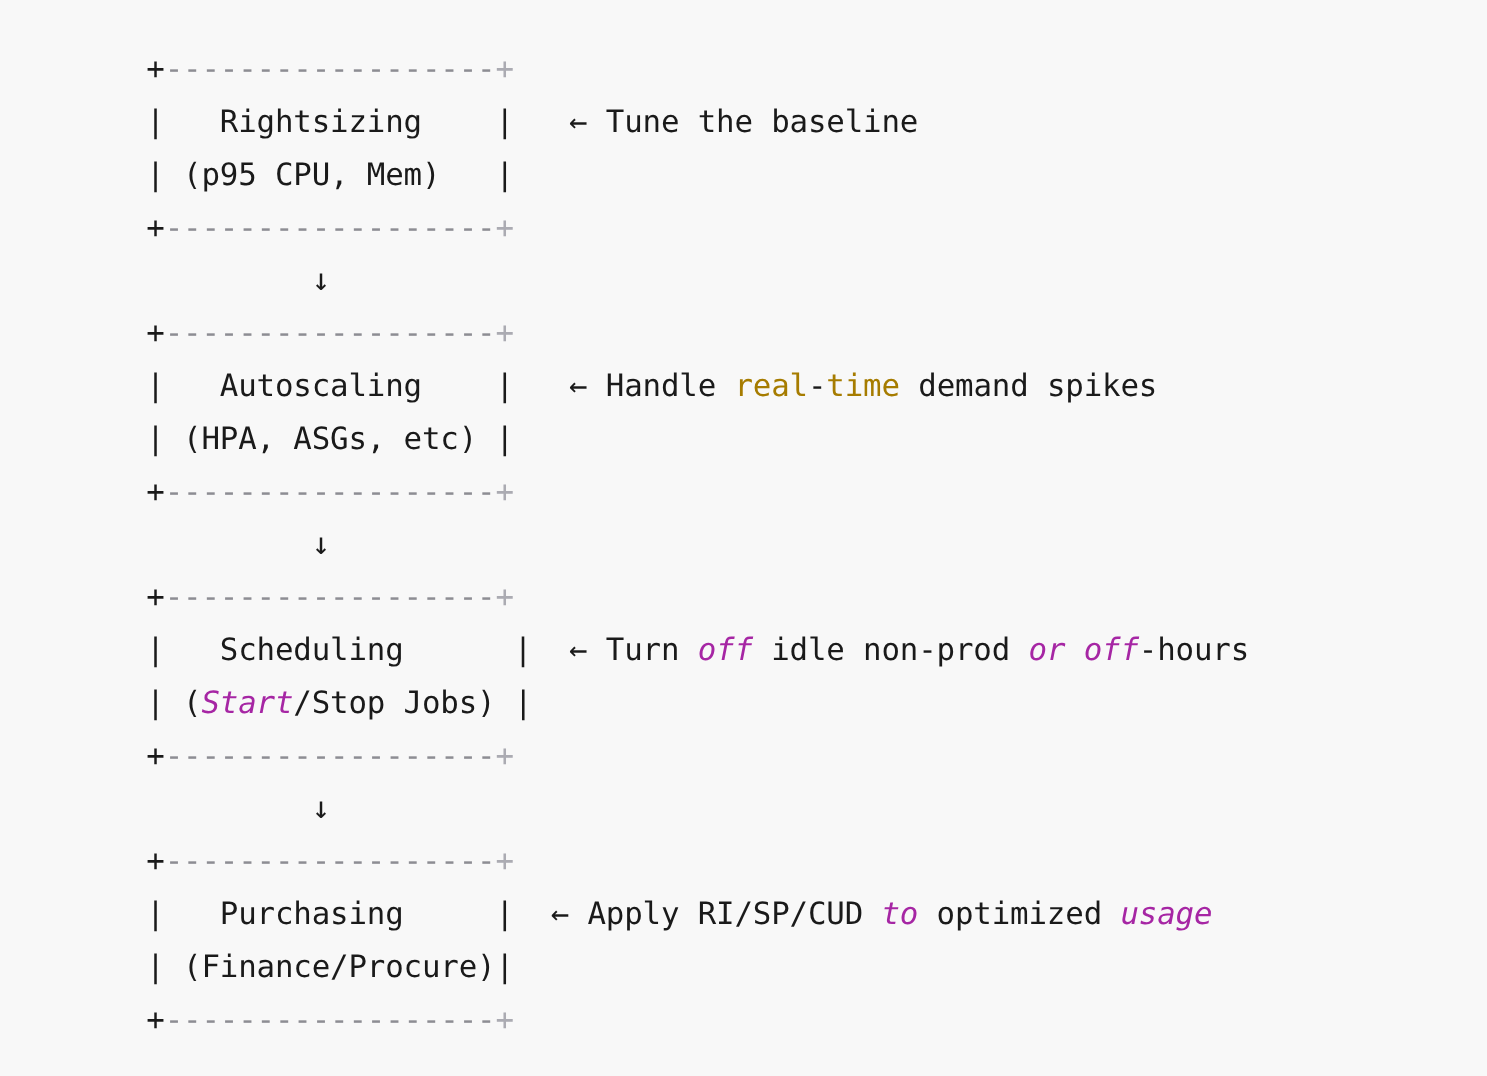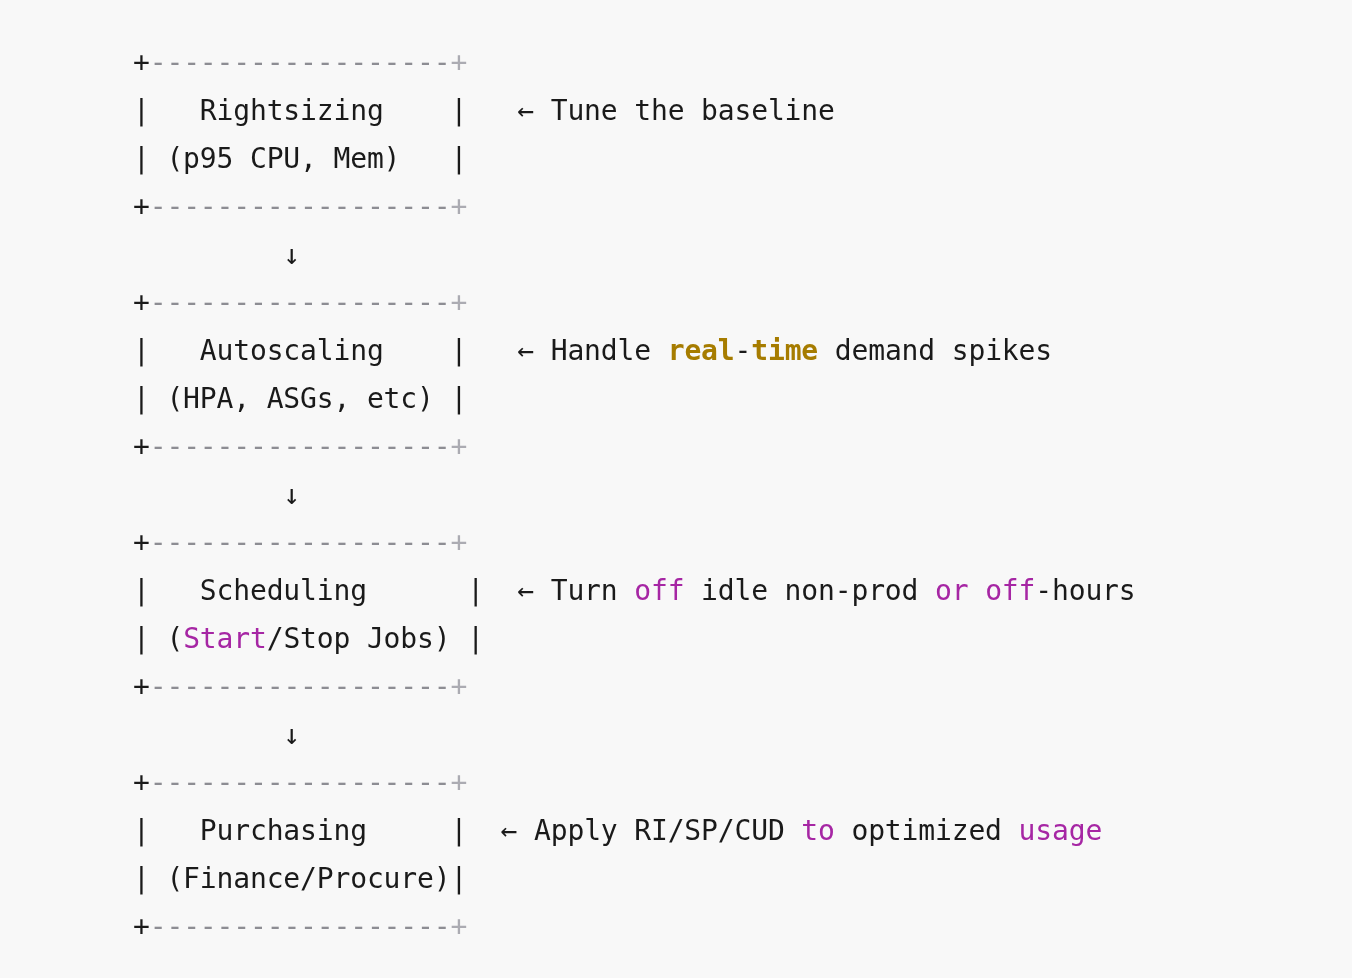--- a/index.html
+++ b/index.html
@@ -17,19 +17,19 @@
     font-size: 28px;
     line-height: 48px;
     letter-spacing: -0.15px;
     white-space: pre;
     color: #1a1a1a;
   }
   .line { height: 48px; }
   .st-text     { color: #1a1a1a; }
   .st-dash     { color: #8d8d93; }
   .st-plus-end { color: #ababb2; }
-  .st-keyword  { color: #a626a4; }
-  .st-type     { color: #a67c00; font-weight: bold; }
+  .st-keyword  { color: #a626a4; font-style: italic; }
+  .st-type     { color: #a67c00; }
 </style>
 </head>
 <body>
 
 <pre class="ascii-diagram"><div class="line"><span class="st-text">+</span><span class="st-dash">------------------</span><span class="st-plus-end">+</span></div><div class="line"><span class="st-text">|   Rightsizing    |   </span><span class="st-text">←</span><span class="st-text"> Tune the baseline</span></div><div class="line"><span class="st-text">| (p95 CPU, Mem)   |</span></div><div class="line"><span class="st-text">+</span><span class="st-dash">------------------</span><span class="st-plus-end">+</span></div><div class="line"><span class="st-text">         </span><span class="st-text">↓</span></div><div class="line"><span class="st-text">+</span><span class="st-dash">------------------</span><span class="st-plus-end">+</span></div><div class="line"><span class="st-text">|   Autoscaling    |   </span><span class="st-text">←</span><span class="st-text"> Handle </span><span class="st-type">real</span><span class="st-text">-</span><span class="st-type">time</span><span class="st-text"> demand spikes</span></div><div class="line"><span class="st-text">| (HPA, ASGs, etc) |</span></div><div class="line"><span class="st-text">+</span><span class="st-dash">------------------</span><span class="st-plus-end">+</span></div><div class="line"><span class="st-text">         </span><span class="st-text">↓</span></div><div class="line"><span class="st-text">+</span><span class="st-dash">------------------</span><span class="st-plus-end">+</span></div><div class="line"><span class="st-text">|   Scheduling      |  </span><span class="st-text">←</span><span class="st-text"> Turn </span><span class="st-keyword">off</span><span class="st-text"> idle non-prod </span><span class="st-keyword">or</span><span class="st-text"> </span><span class="st-keyword">off</span><span class="st-text">-hours</span></div><div class="line"><span class="st-text">| (</span><span class="st-keyword">Start</span><span class="st-text">/Stop Jobs) |</span></div><div class="line"><span class="st-text">+</span><span class="st-dash">------------------</span><span class="st-plus-end">+</span></div><div class="line"><span class="st-text">         </span><span class="st-text">↓</span></div><div class="line"><span class="st-text">+</span><span class="st-dash">------------------</span><span class="st-plus-end">+</span></div><div class="line"><span class="st-text">|   Purchasing     |  </span><span class="st-text">←</span><span class="st-text"> Apply RI/SP/CUD </span><span class="st-keyword">to</span><span class="st-text"> optimized </span><span class="st-keyword">usage</span></div><div class="line"><span class="st-text">| (Finance/Procure)|</span></div><div class="line"><span class="st-text">+</span><span class="st-dash">------------------</span><span class="st-plus-end">+</span></div></pre>
 
 </body></html>

